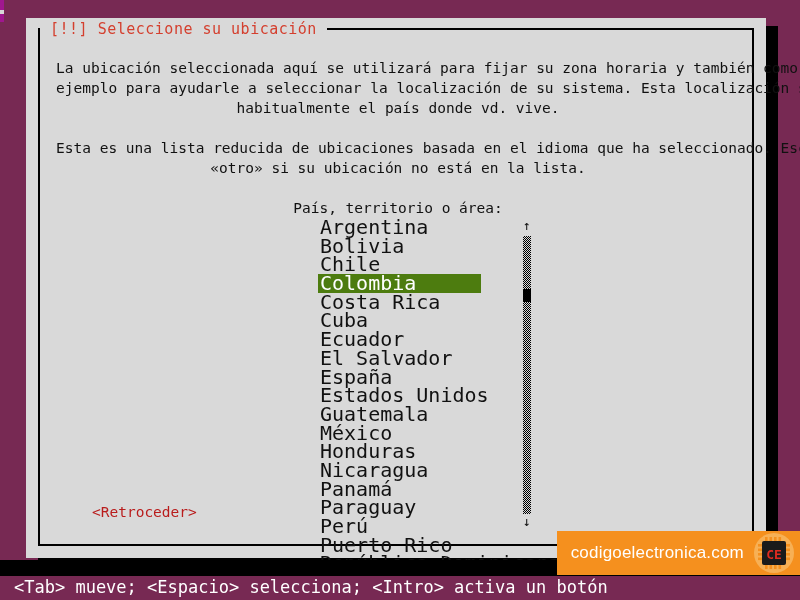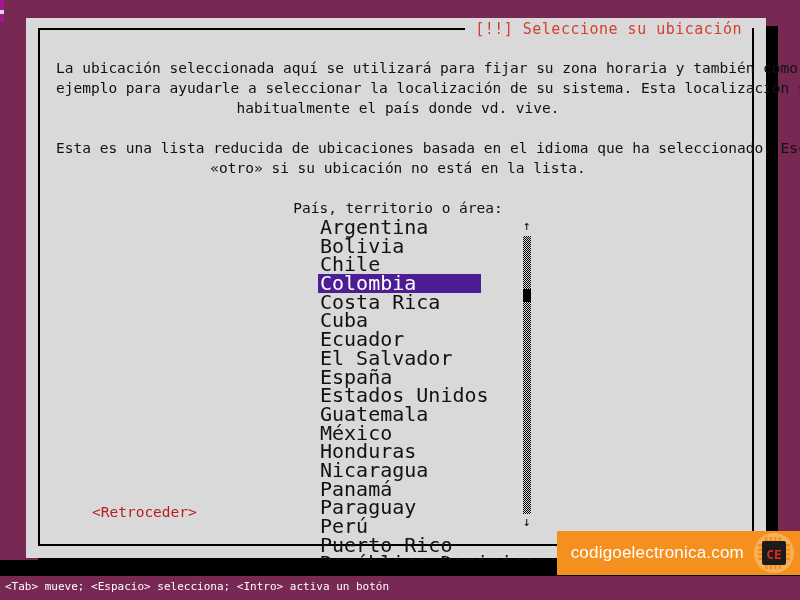--- a/index.html
+++ b/index.html
@@ -63,22 +63,22 @@
     border: 2px solid #000000;
     background: #d9d9d9;
     box-sizing: border-box;
   }
 
   
   .title-wrap {
     position: absolute;
     top: -11px;
     left: 0;
-    right: 0;
-    text-align: right;
+    right: 12px;
+    text-align: left;
     pointer-events: none;
   }
   .title-text {
     display: inline-block;
     background: #d9d9d9;
     color: #d43f2e;
     font-size: 15px;
     line-height: 20px;
     padding: 0 10px;
     letter-spacing: 0.5px;
@@ -108,21 +108,21 @@
   }
   .list-item {
     font-size: 20px;
     line-height: 18.7px;
     height: 18.7px;
     color: #111111;
     white-space: pre;
     padding-left: 2px;
   }
   .list-item.selected {
-    background: #4c1d95;
+    background: #4d7c0f;
     color: #ffffff;
     width: 161px;
   }
 
   
   .scrollbar {
     position: absolute;
     left: 480px;
     top: 188px;
     width: 14px;
@@ -177,24 +177,24 @@
 
   
   .statusbar {
     position: absolute;
     left: 0;
     bottom: 0;
     width: 800px;
     height: 24px;
     background: #772953;
     color: #ffffff;
-    font-size: 11px;
+    font-size: 17px;
     line-height: 22px;
     white-space: pre;
-    padding-left: 5px;
+    padding-left: 14px;
     box-sizing: border-box;
   }
 
   
   .watermark {
     position: absolute;
     right: 0;
     bottom: 25px;
     height: 44px;
     background: #f5901e;

